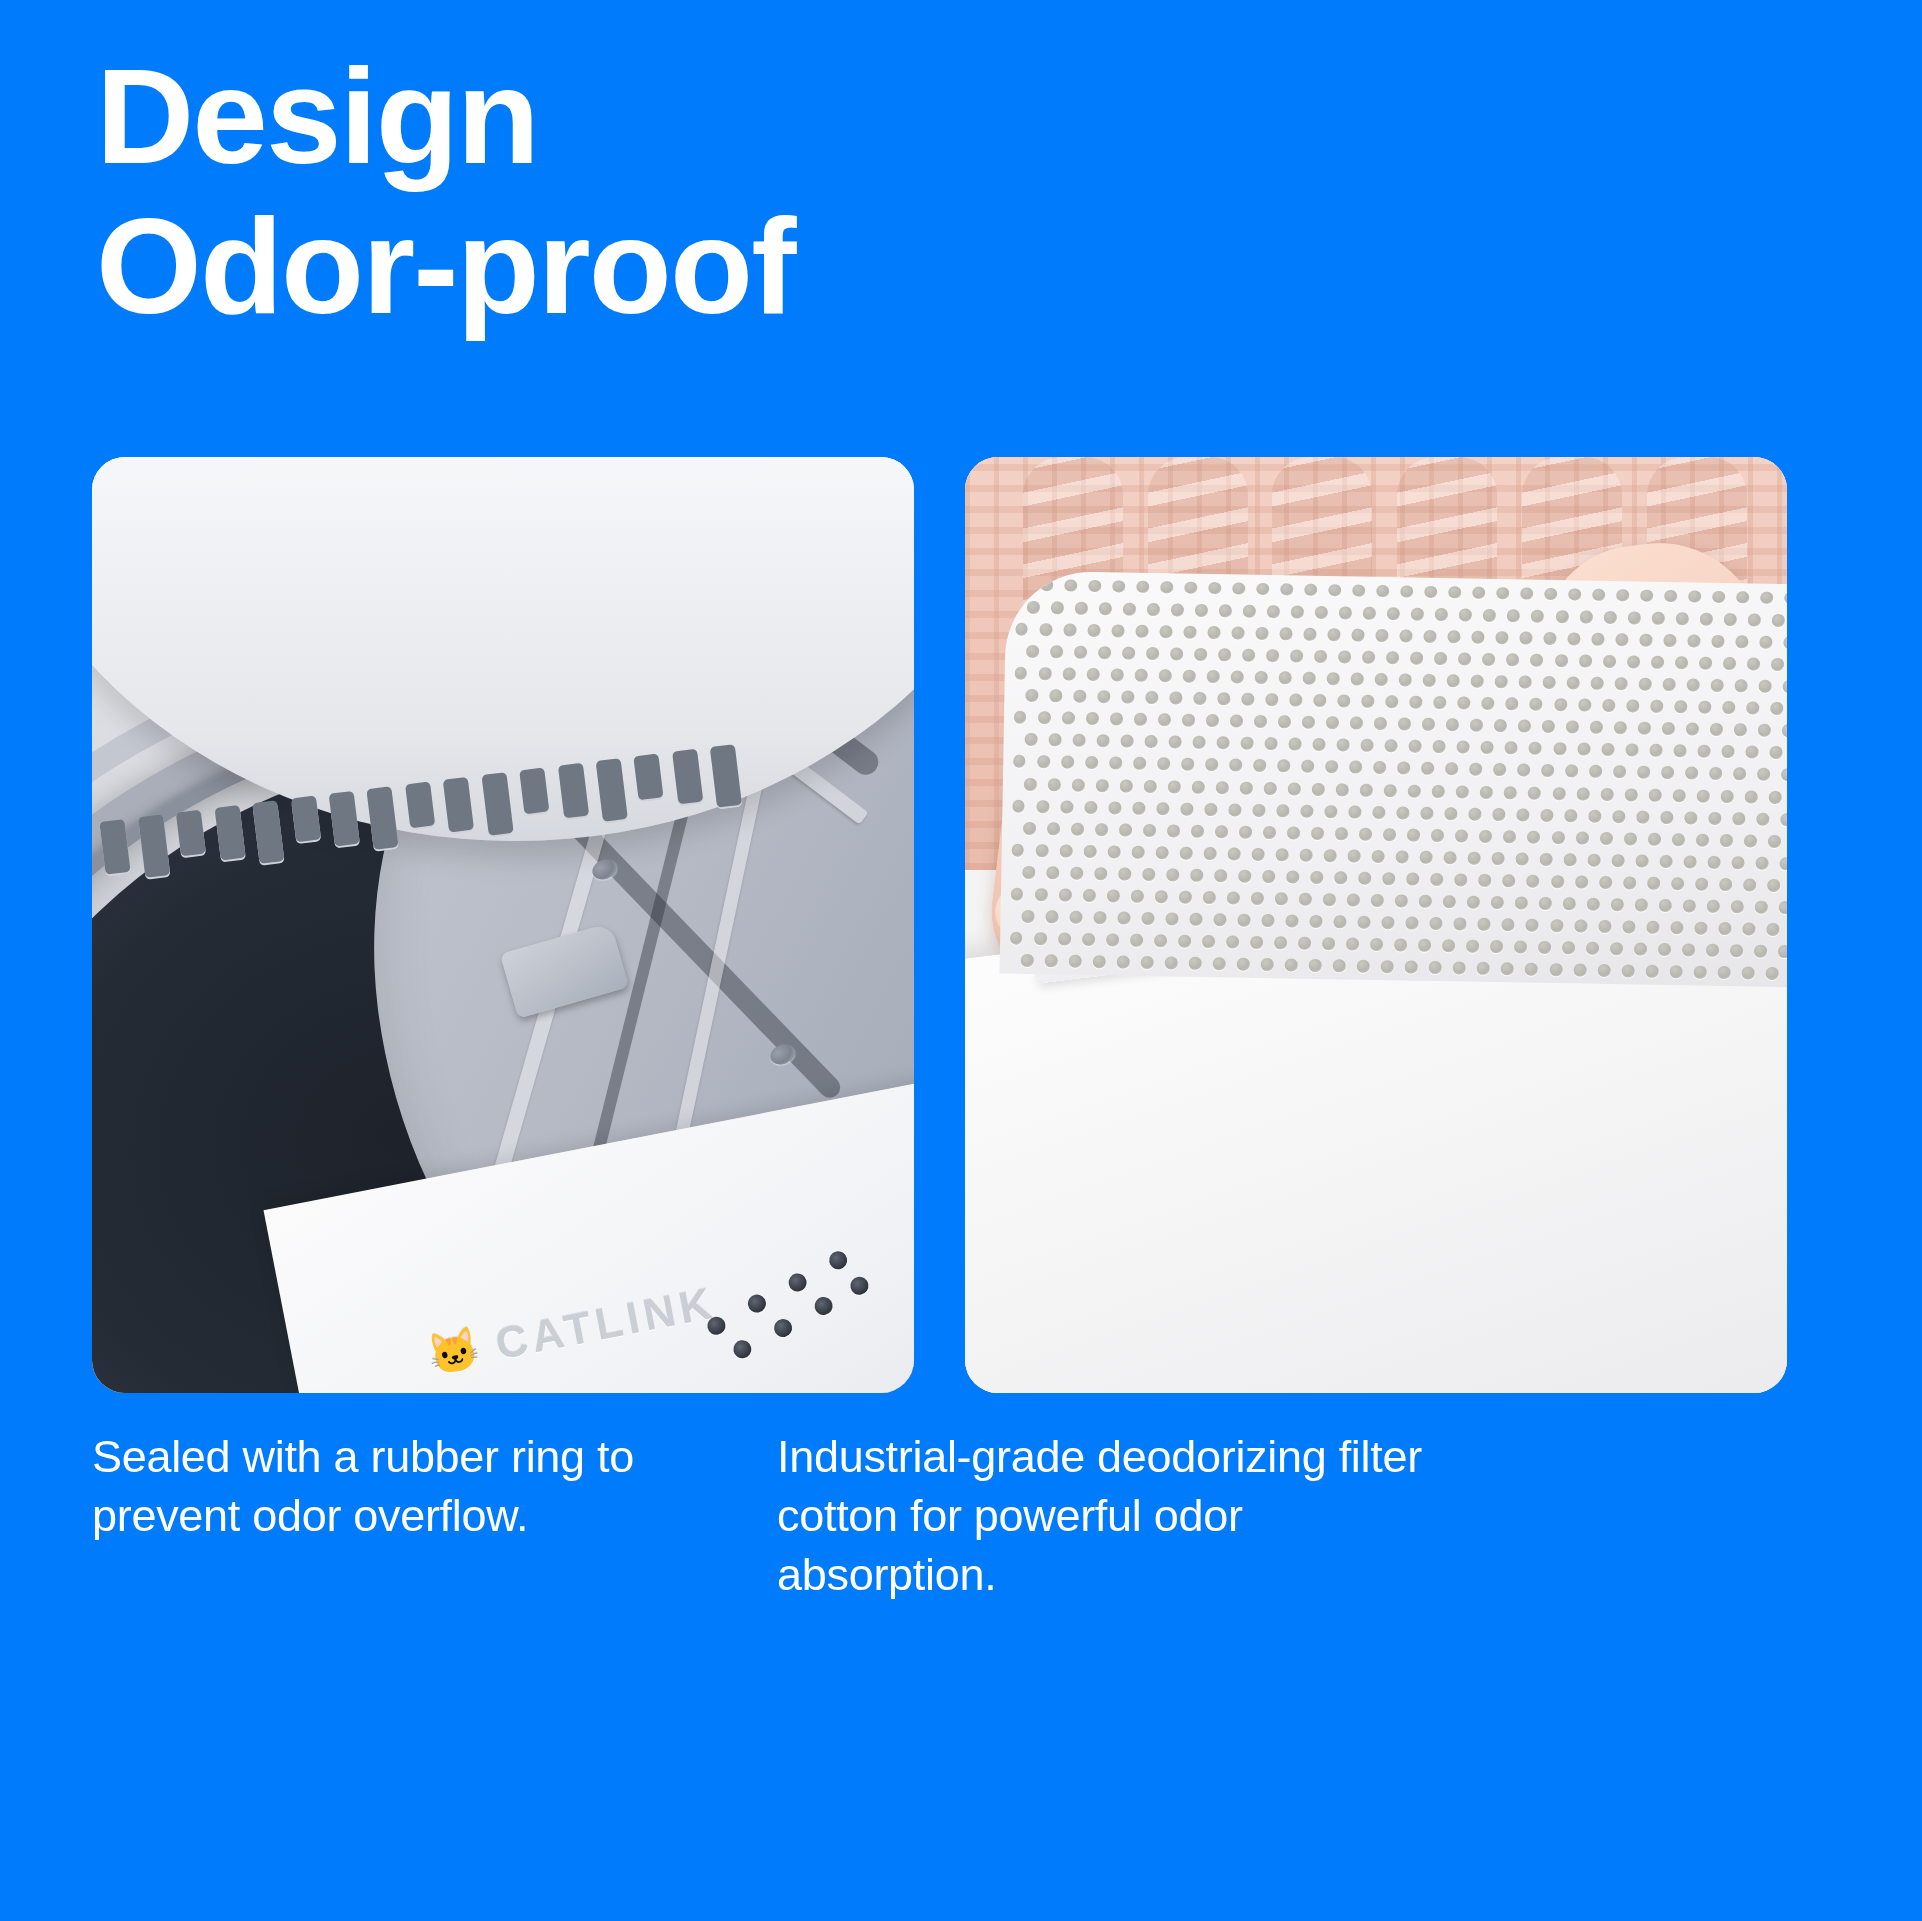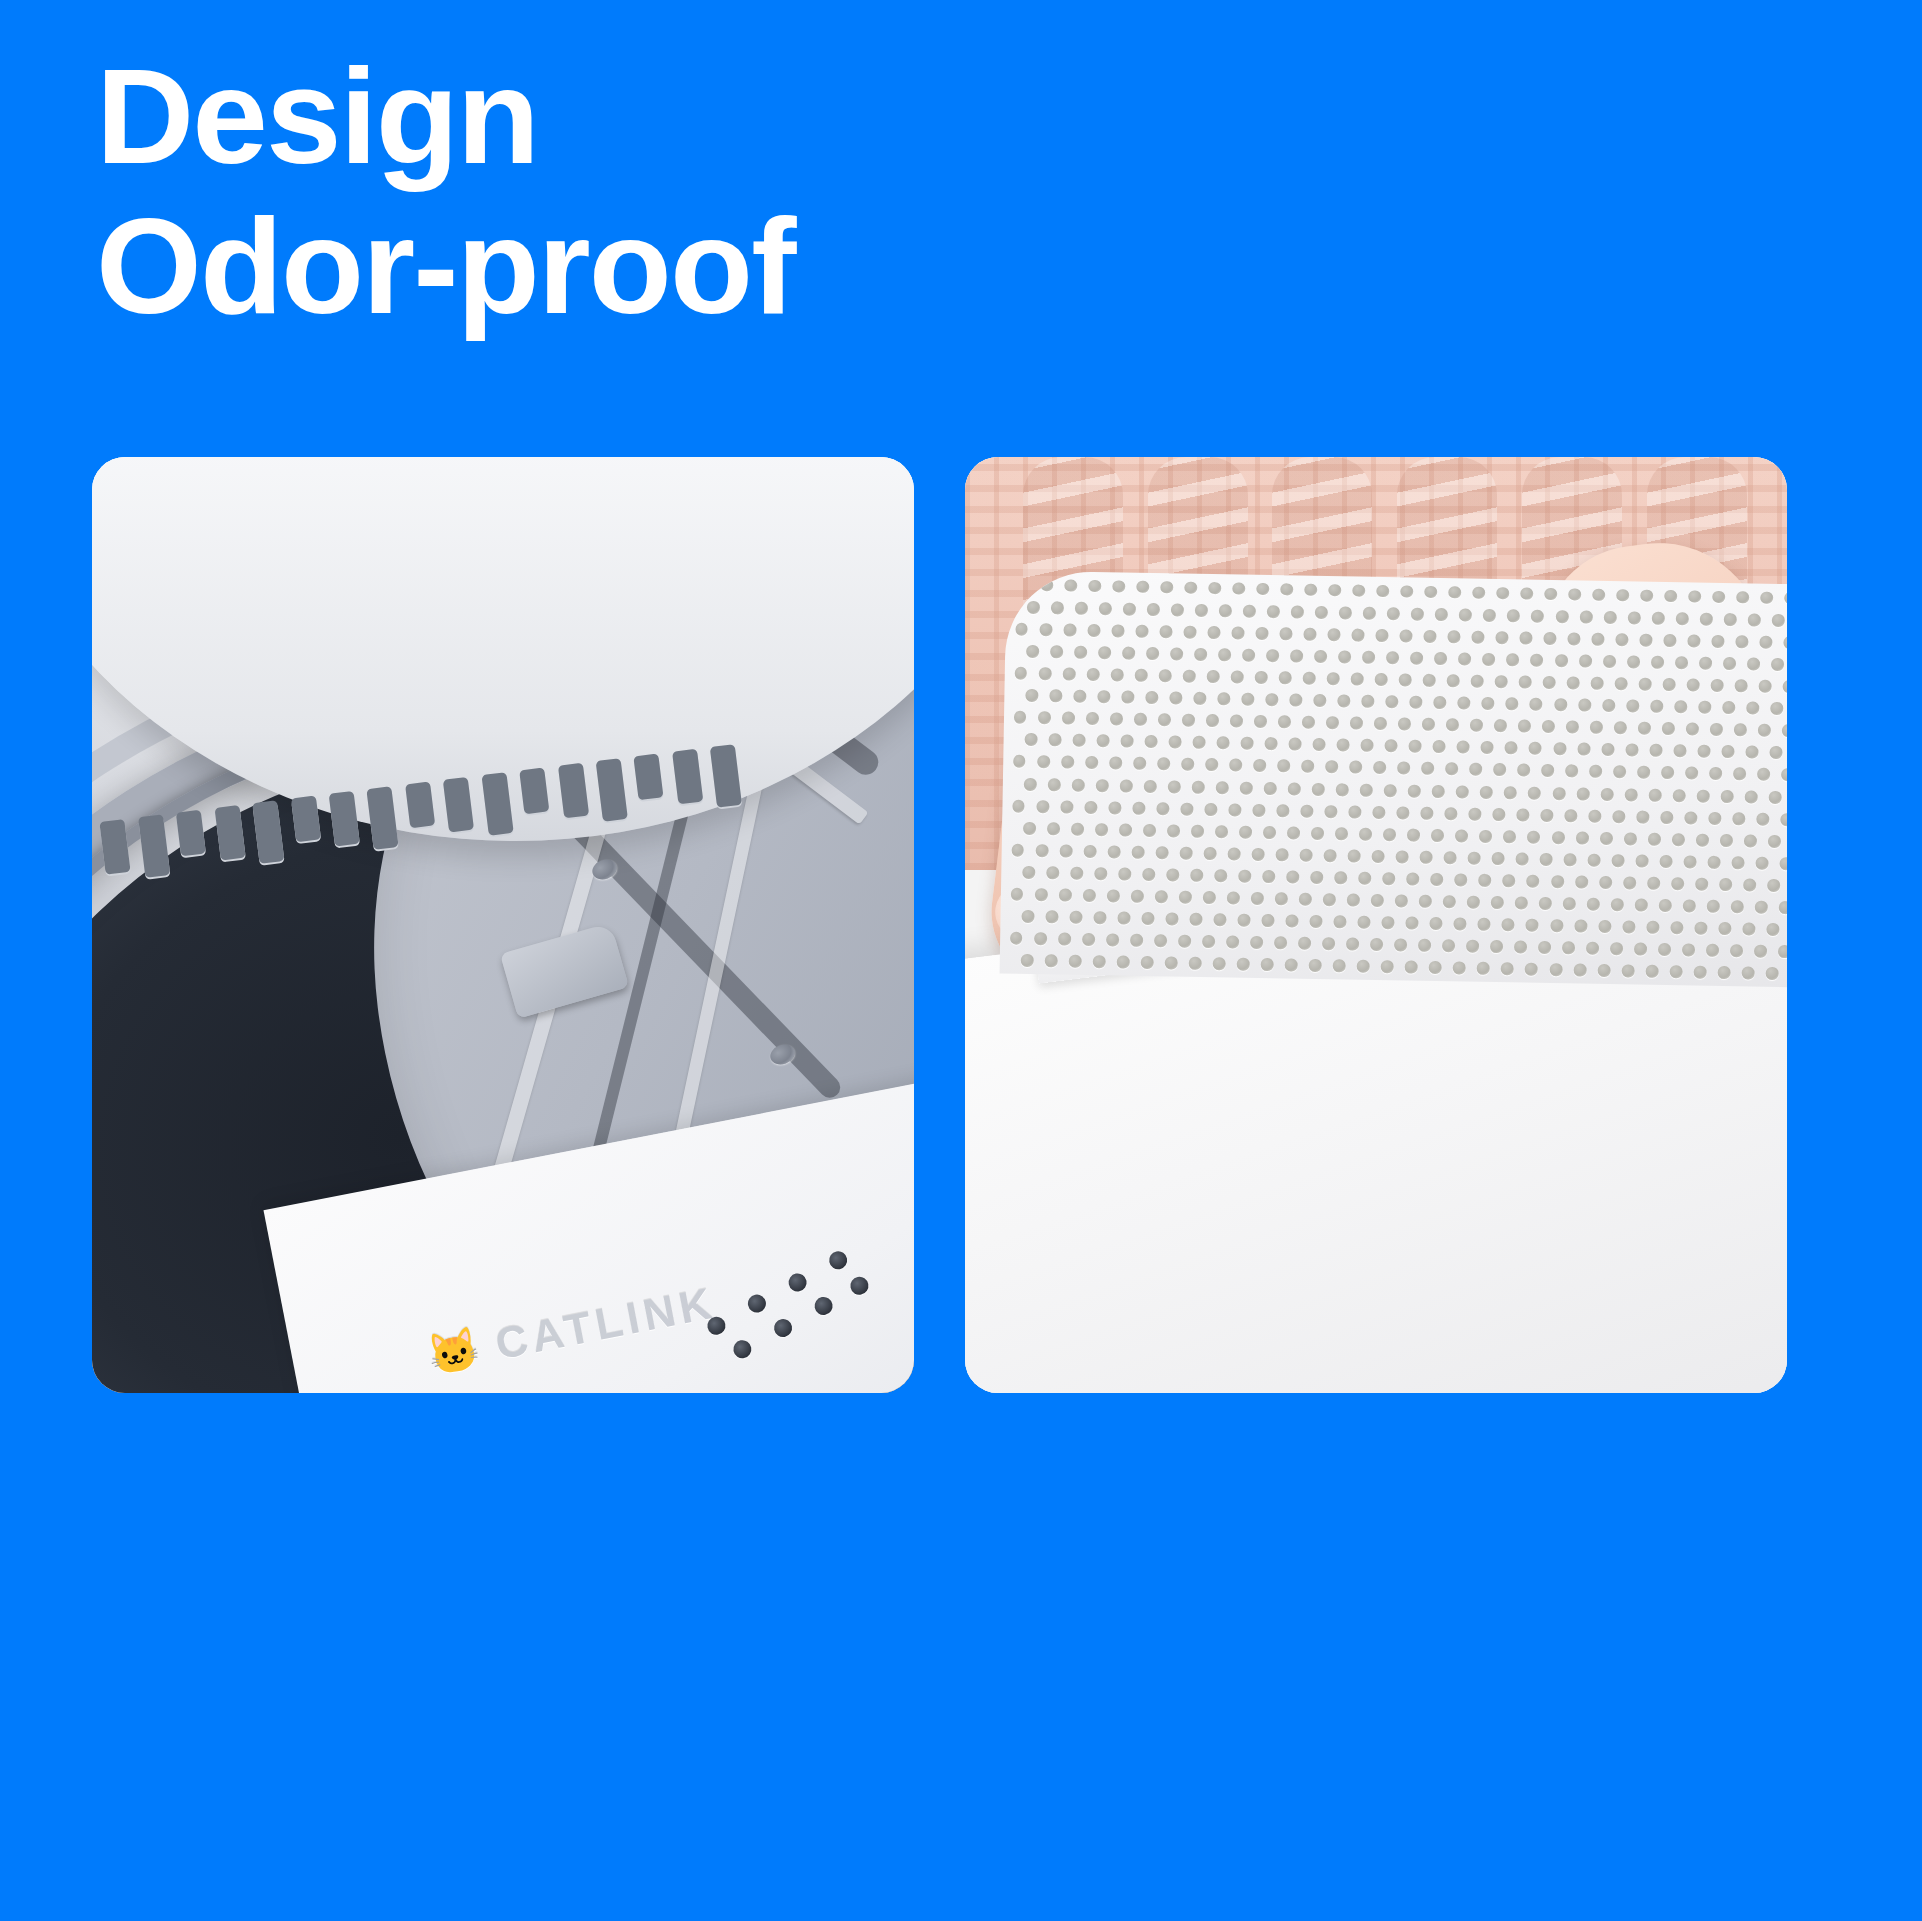--- a/index.html
+++ b/index.html
@@ -1114,14 +1114,16 @@
             <i style="left: 718px; top: 383px;"></i>
             <i style="left: 742px; top: 383px;"></i>
             <i style="left: 766px; top: 383px;"></i>
           </div>
       </div>
     </div>
   </div>
 </div>
 
 <div class="captions">
+  <p class="caption">Sealed with a rubber ring to prevent odor overflow.</p>
+  <p class="caption caption-right">Industrial-grade deodorizing filter cotton for powerful odor absorption.</p>
 </div>
 
 
 </body></html>

